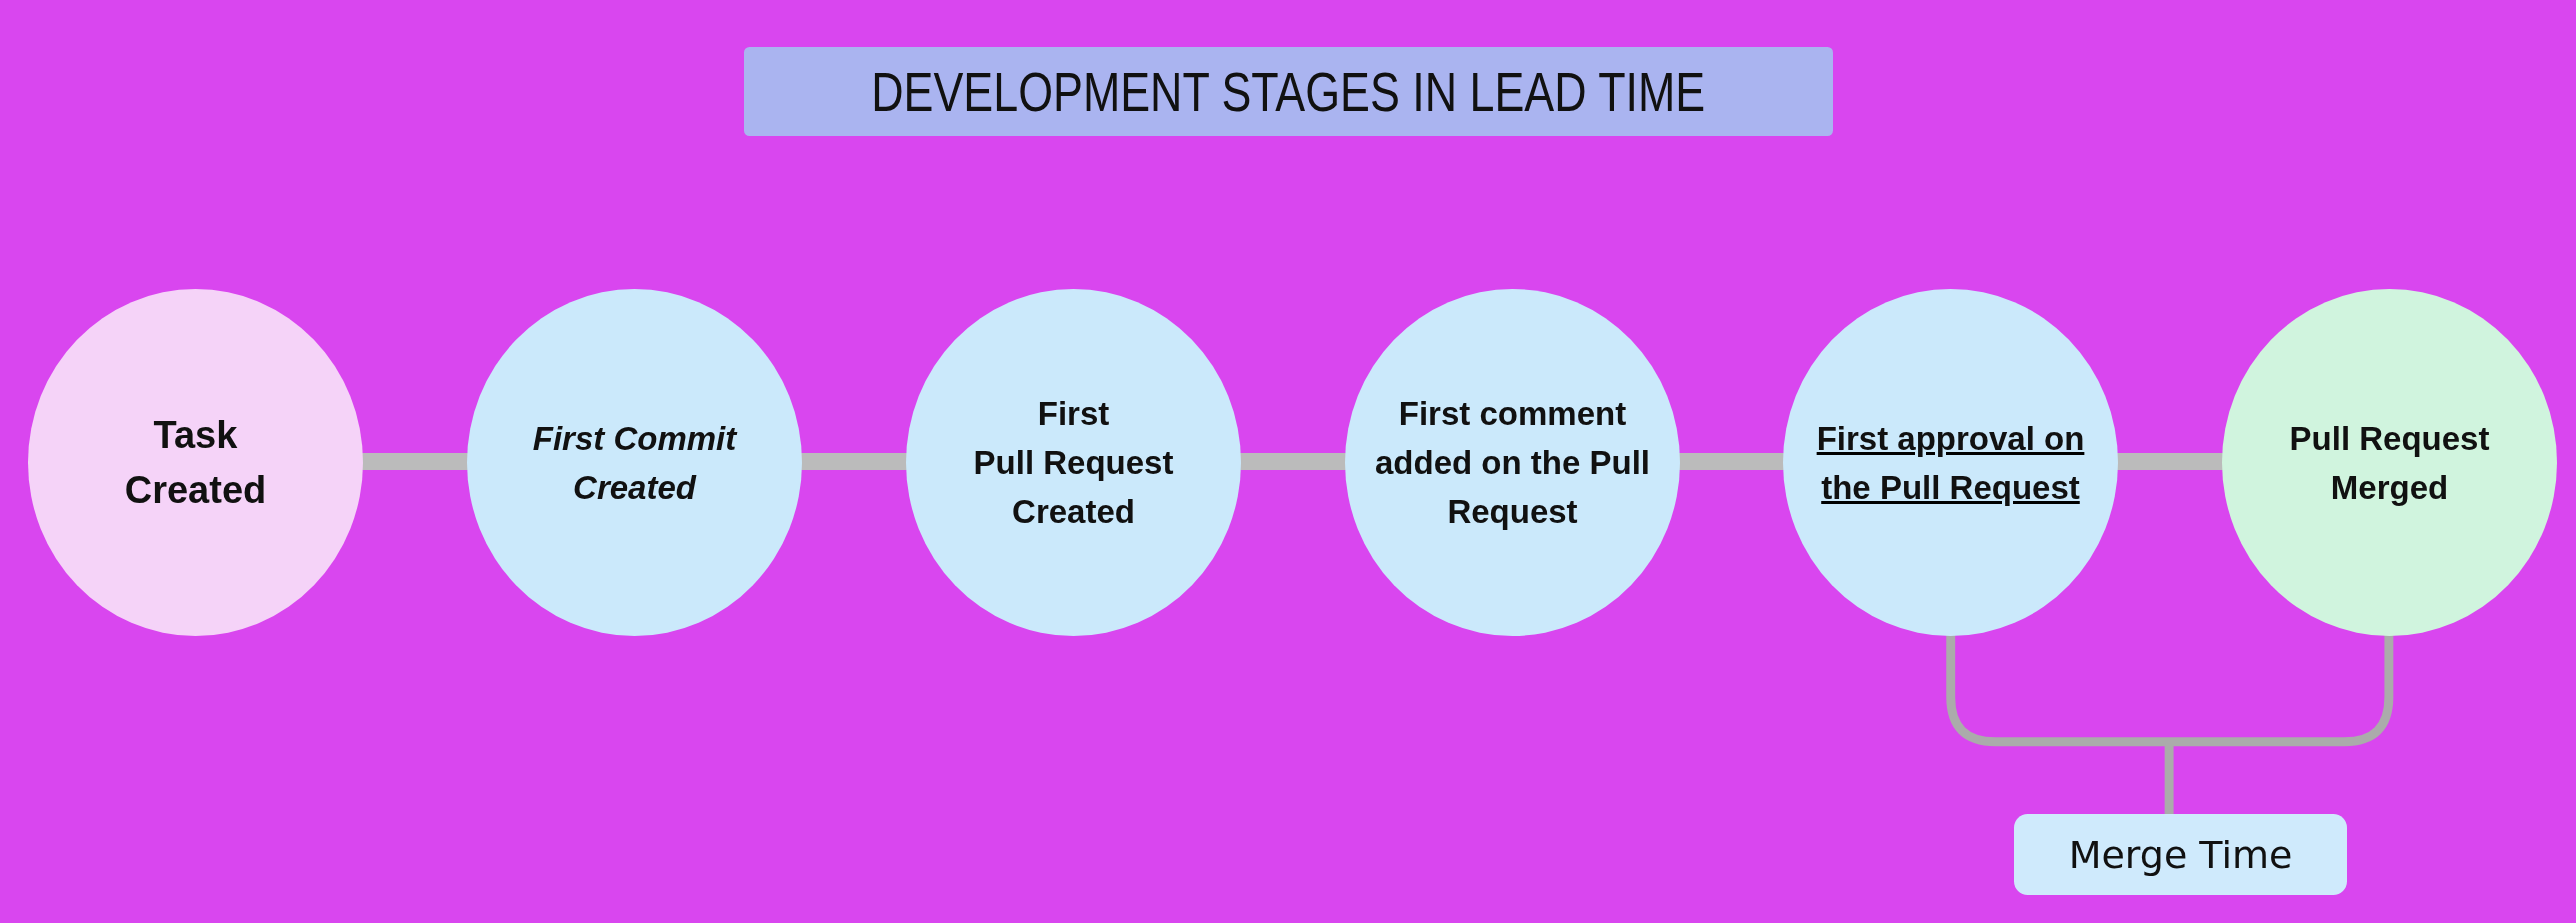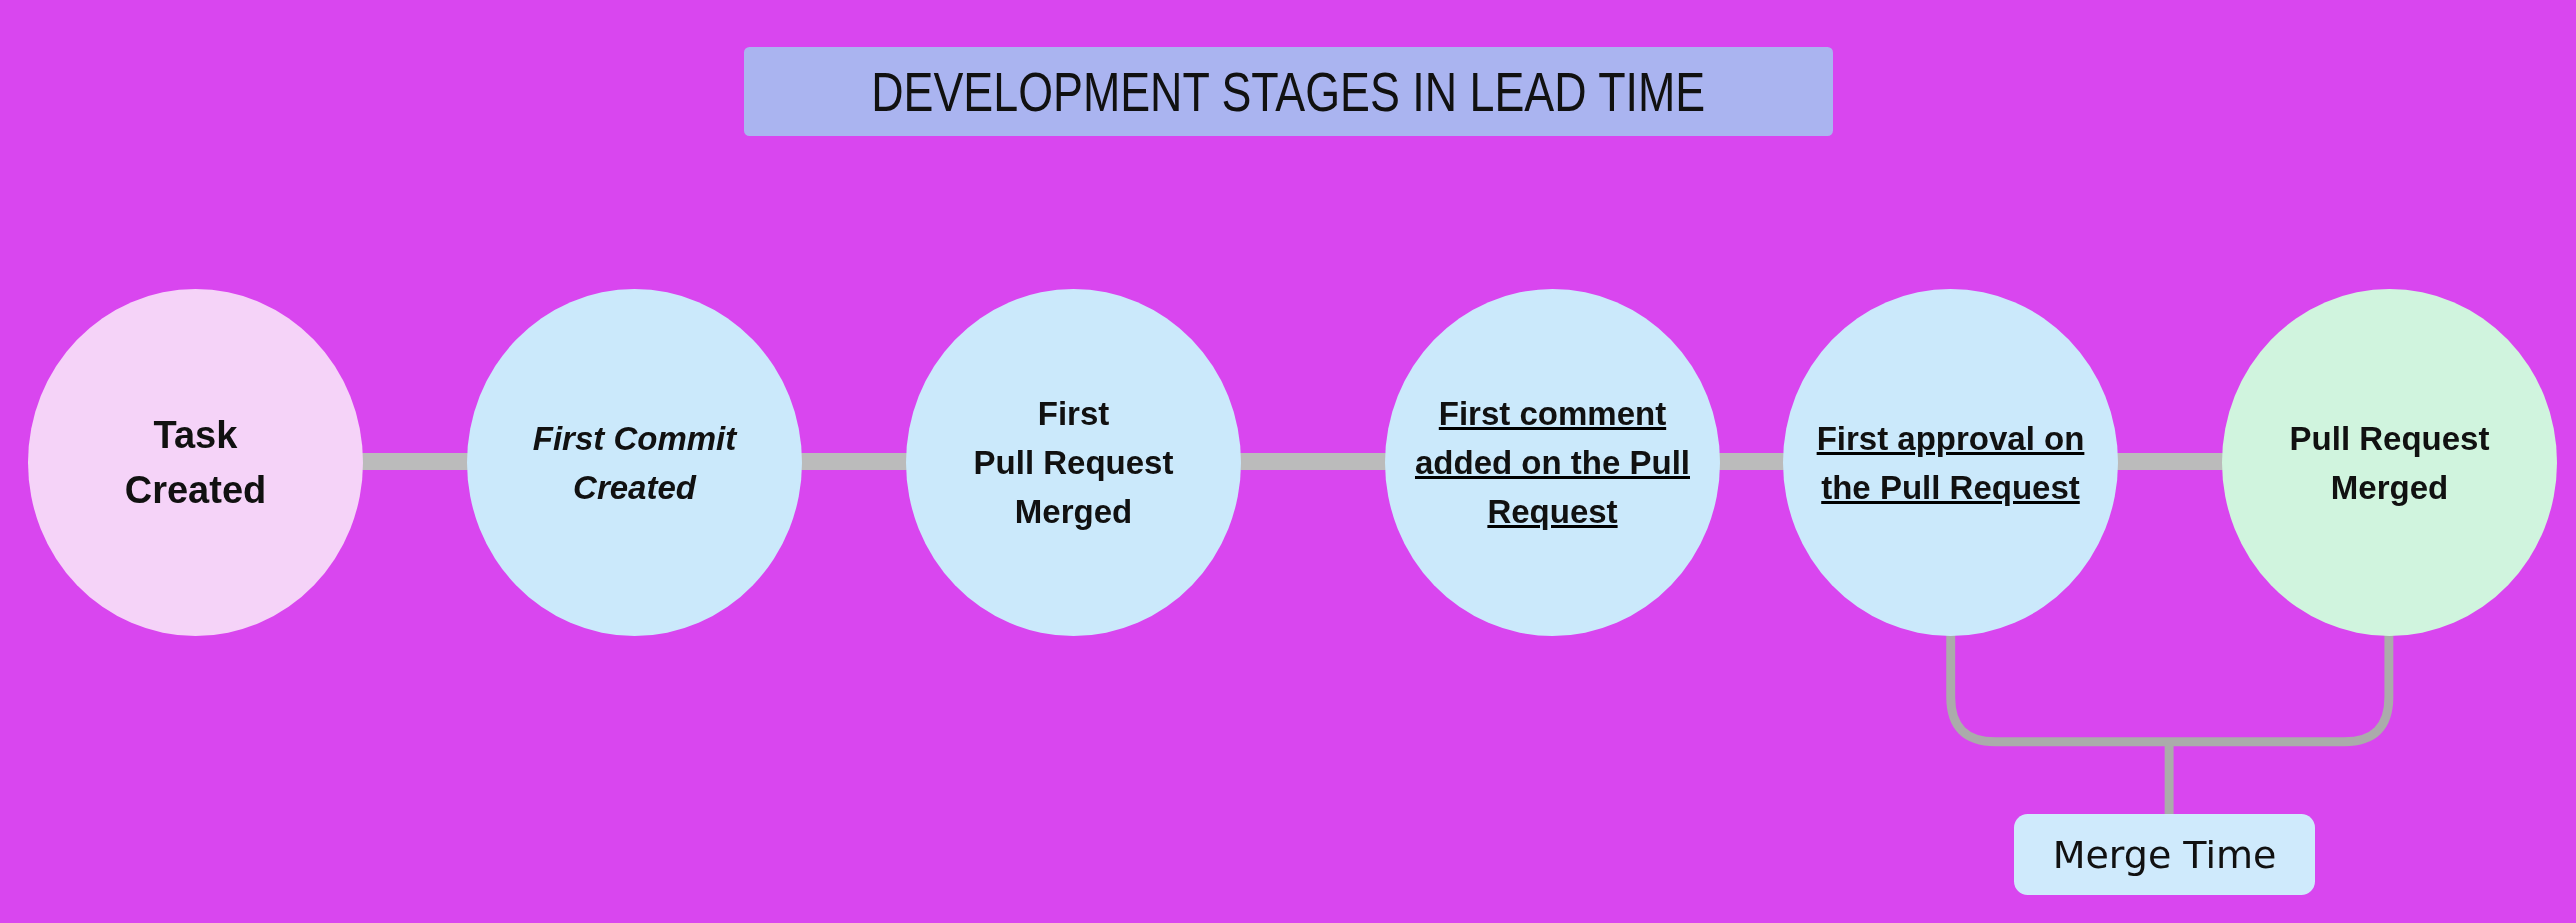--- a/index.html
+++ b/index.html
@@ -65,31 +65,31 @@
   .stage-label {
     white-space: pre-line;
     font-size: 33px;
     line-height: 49px;
     font-weight: 700;
     color: var(--text, #111111);
   }
   .s1 { left: 28px;   background: var(--stage-start, #f5d3f8); }
   .s2 { left: 467px;  background: var(--stage-mid, #cbe9fb); font-style: italic; }
   .s3 { left: 906px; background: var(--stage-mid, #cbe9fb); }
-  .s4 { left: 1385px; background: var(--stage-mid, #cbe9fb); text-decoration: underline; }
+  .s4 { left: 1345px; background: var(--stage-mid, #cbe9fb); }
   .s5 { left: 1783px; background: var(--stage-mid, #cbe9fb); text-decoration: underline; }
   .s6 { left: 2222px; background: var(--stage-end, #d0f4de); }
   .s1 .stage-label { font-size: 38px; line-height: 55px; font-weight: 800; }
 
   
   .merge-label {
     position: absolute;
     left: 2014px;
     top: 814px;
-    width: 301px;
+    width: 333px;
     height: 81px;
     background: var(--merge-label-bg, #cfeafc);
     border-radius: 13.7px;
     display: flex;
     align-items: center;
     justify-content: center;
     z-index: 1;
   }
   .merge-label-text {
     font-family: "DejaVu Sans", cursive;
@@ -121,21 +121,21 @@
     <span class="stage-label">Task
 Created</span>
   </div>
   <div class="stage s2">
     <span class="stage-label">First Commit
 Created</span>
   </div>
   <div class="stage s3">
     <span class="stage-label">First
 Pull Request
-Merged</span>
+Created</span>
   </div>
   <div class="stage s4">
     <span class="stage-label">First comment
 added on the Pull
 Request</span>
   </div>
   <div class="stage s5">
     <span class="stage-label">First approval on
 the Pull Request</span>
   </div>

